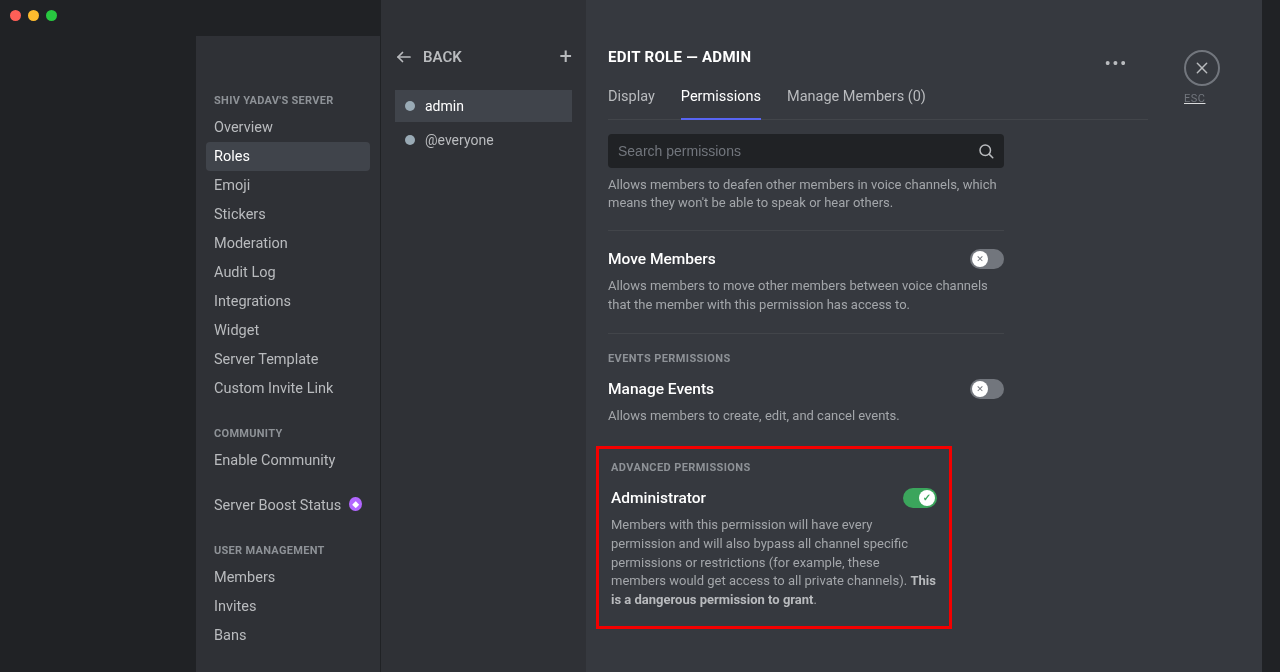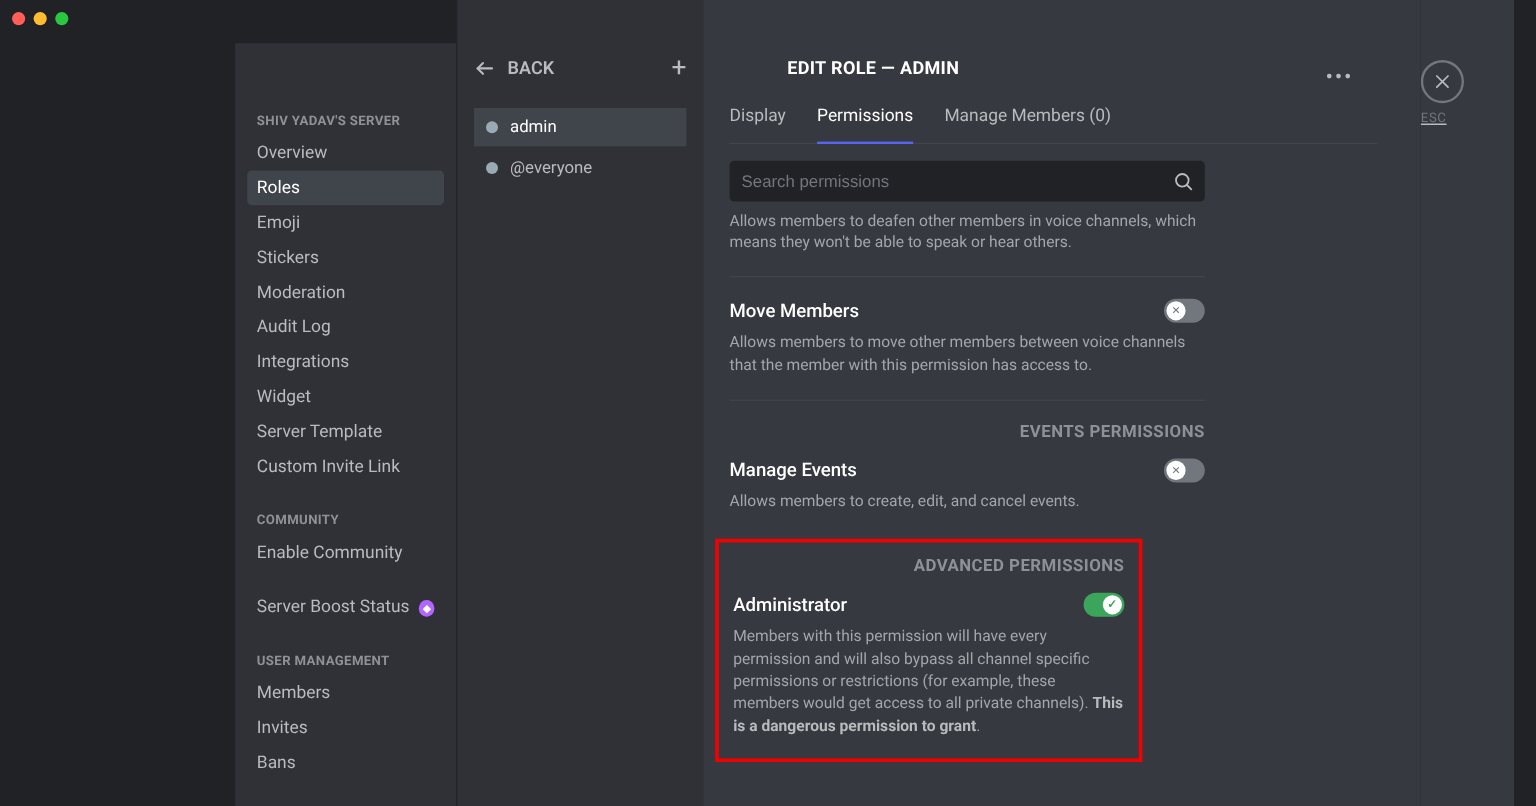--- a/index.html
+++ b/index.html
@@ -45,21 +45,21 @@
 }
 .sidebar .item {
   padding: 6px 8px;
   border-radius: 4px;
   cursor: pointer;
   color: #b9bbbe;
   white-space: nowrap;
 }
 .sidebar .item.active { background: #40444b; color: #fff; }
 .sidebar .sep { height:1px; background:#3a3c42; margin:8px 8px; }
-.sidebar .boost-row { display:flex; align-items:flex-end; gap:8px; }
+.sidebar .boost-row { display:flex; align-items:flex-start; gap:8px; }
 .boost-badge { width:14px; height:14px; border-radius:50%; background:#b266ff; display:flex; align-items:center; justify-content:center; font-size:9px; color:#fff; }
 .sidebar .danger { color:#ffffff; }
 
 .roles-col {
   width: 206px;
   background: #2f3136;
   border-left: 1px solid #202225;
   padding: 46px 14px 10px 14px;
 }
 .roles-header { display:flex; align-items:center; justify-content:space-between; margin-bottom:22px; }
@@ -70,41 +70,41 @@
 .role-item.selected { background:#40444b; color:#fff; }
 .role-dot { width:10px; height:10px; border-radius:50%; background:#99aab5; }
 
 .main {
   flex: 1;
   background: #36393f;
   position: relative;
   padding: 48px 36px 10px 22px;
   overflow: hidden;
 }
-.page-title { font-size:15px; font-weight:700; color:#fff; letter-spacing:0.3px;margin-left:48px; }
+.page-title { font-size:15px; font-weight:700; color:#fff; letter-spacing:0.3px; }
 .more-btn { position:absolute; top:54px; right:56px; color:#b9bbbe; cursor:pointer; letter-spacing:2px; font-weight:700; }
 
 .tabs { display:flex; gap:26px; margin-top:22px; border-bottom:1px solid #42454a; }
 .tab { padding-bottom:14px; color:#b9bbbe; font-size:14.5px; cursor:pointer; position:relative; }
 .tab.active { color:#fff; }
 .tab.active::after { content:""; position:absolute; left:0; right:0; bottom:-1px; height:2px; background:#5865f2; }
 
 .search-wrap { margin-top:14px; position:relative; width:396px; }
 .search-input { width:100%; height:34px; background:#202225; border:none; border-radius:4px; padding:0 34px 0 10px; color:#dcddde; font-size:14px; outline:none; }
 .search-input::placeholder { color:#72767d; }
 .search-icon { position:absolute; right:9px; top:8px; width:18px; height:18px; color:#b9bbbe; }
 
 .perm-scroll { margin-top:10px; width:396px; }
 .cutoff-desc { color:#a3a6aa; font-size:13px; line-height:1.4; margin-top:-2px; }
 .perm-hr { height:1px; background:#42454a; margin:18px 0; }
 .perm-row { display:flex; align-items:center; justify-content:space-between; }
 .perm-title { color:#fff; font-size:15.5px; font-weight:500; }
 .perm-desc { color:#a3a6aa; font-size:13px; line-height:1.45; margin-top:8px; }
 .perm-desc b { font-weight:700; color:#b9bbbe; }
-.section-heading { font-size:14px; font-weight:700; letter-spacing:0.4px; color:#8e9297;text-align:right; }
+.section-heading { font-size:11px; font-weight:700; letter-spacing:0.4px; color:#8e9297; }
 
 .toggle { width:34px; height:20px; border-radius:12px; background:#72767d; position:relative; cursor:pointer; flex-shrink:0; }
 .toggle .knob { position:absolute; left:2px; top:2px; width:16px; height:16px; border-radius:50%; background:#fff; display:flex; align-items:center; justify-content:center; font-size:10px; color:#72767d; }
 .toggle.off .knob::after { content:"✕"; font-size:9px; }
 .toggle.on { background:#3ba55c; }
 .toggle.on .knob { left:auto; right:2px; color:#3ba55c; }
 .toggle.on .knob::after { content:"✓"; font-size:10px; font-weight:700; }
 
 .highlight-box { border:3px solid #f40000; padding:12px 12px 16px 12px; margin-top:20px; margin-left:-12px; width:356px; }
 

